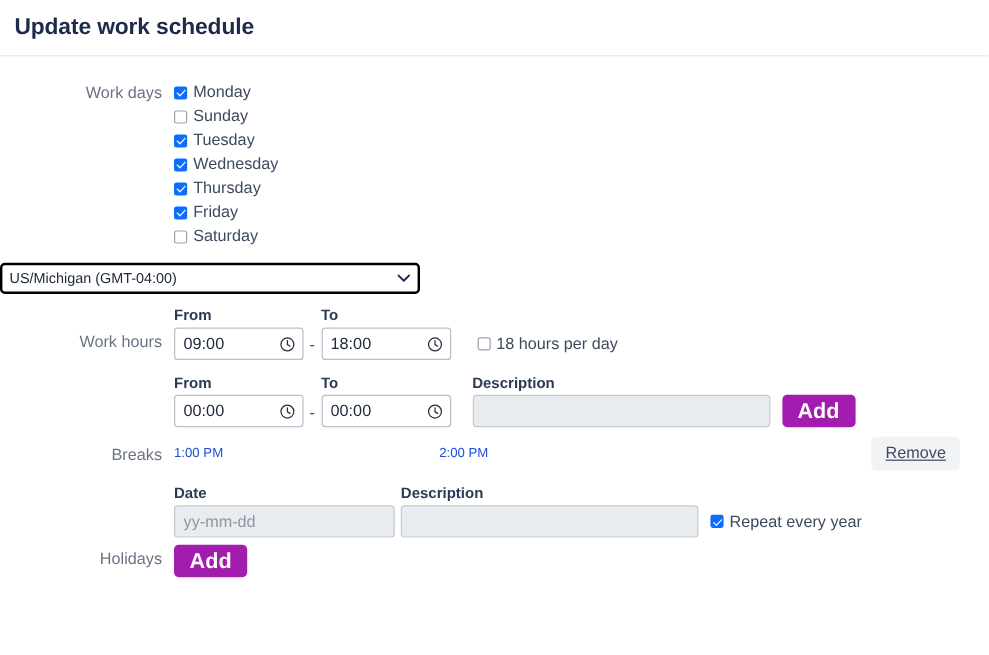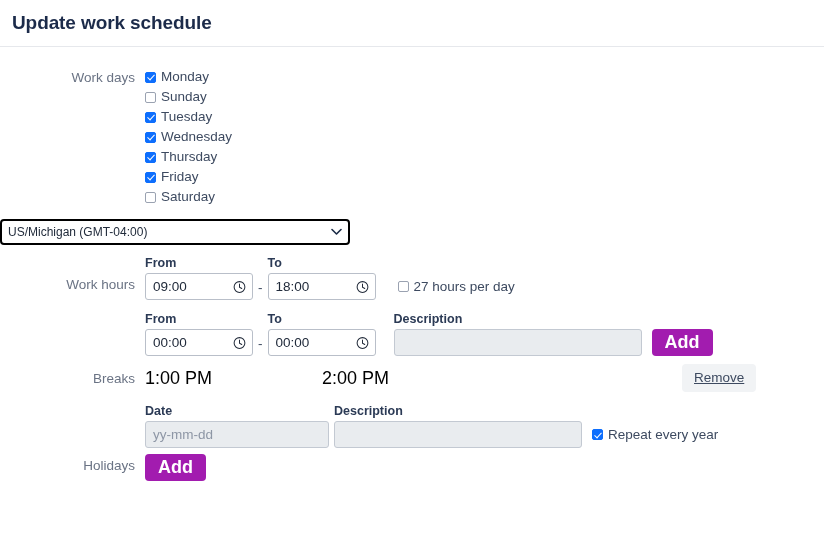--- a/index.html
+++ b/index.html
@@ -227,25 +227,25 @@
   }
   .inline-check .day-label { color: #3d4a60; }
 
   
   .entry-row {
     display: flex;
     align-items: center;
     height: 32px;
   }
   .entry-cell {
-    color: #000000;
-    font-size: 18px;
+    color: #1d4ed8;
+    font-size: 11px;
   }
   .entry-from { width: 177px; }
-  .entry-to   { width: 360px; }
+  .entry-to   { width: 360px; margin-left: 44px; }
 </style>
 </head>
 <body>
 
 <div class="page-header">
   <div class="page-title">Update work schedule</div>
 </div>
 
 <div class="form-body">
 
@@ -336,21 +336,21 @@
               <svg width="13" height="13" viewBox="0 0 14 14">
                   <circle cx="7" cy="7" r="5.8" stroke="#222b3a" stroke-width="1.1" fill="none"></circle>
                   <path d="M7 3.7 V7.2 L9.4 8.6" stroke="#222b3a" stroke-width="1.1" fill="none" stroke-linecap="round"></path>
                 </svg>
             </span>
           </div>
         </div>
 
         <label class="inline-check" style="margin-left:22px;">
           <input type="checkbox" class="cb" style="">
-          <span class="day-label">27 hours per day</span>
+          <span class="day-label">18 hours per day</span>
         </label>
 
       </div>
     </div>
   </div>
 
   <div class="form-row" style="align-items:flex-end;">
     <div class="row-label" style="padding-bottom:6px;">Breaks</div>
     <div class="row-fields">
       <div class="field-line">

